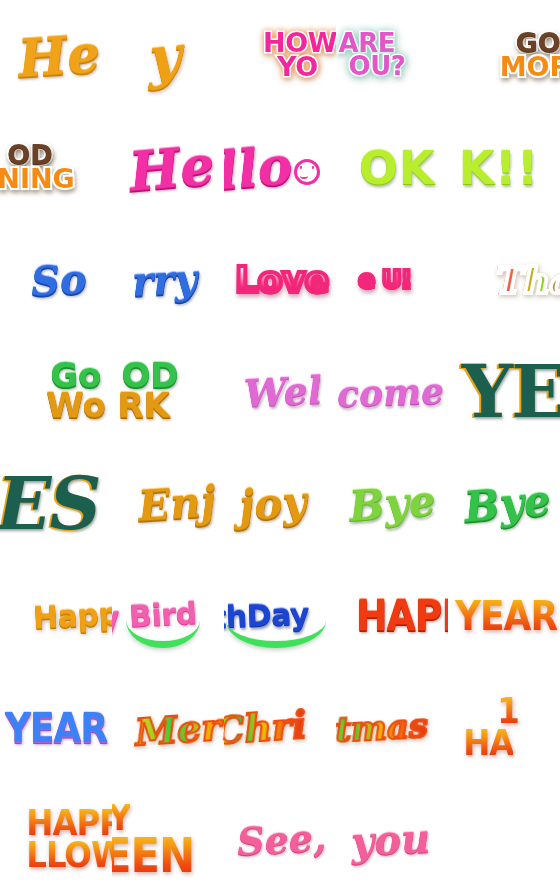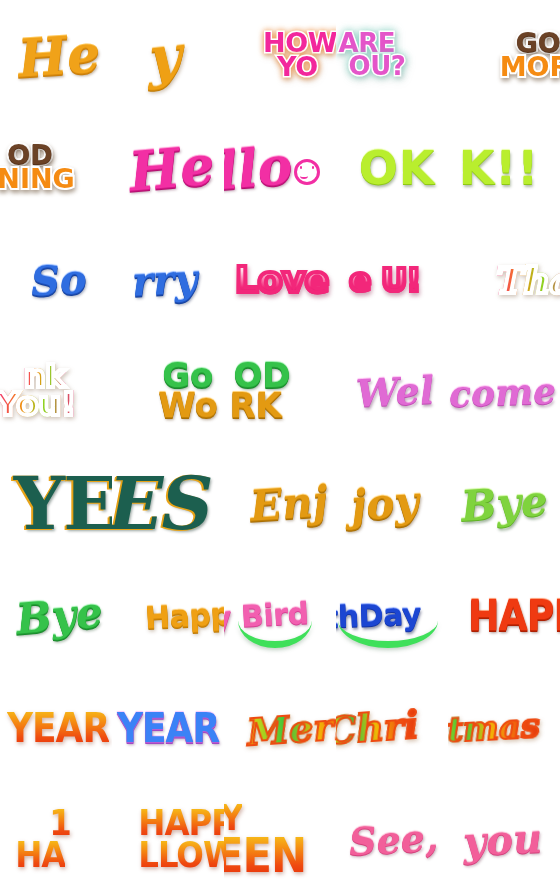--- a/index.html
+++ b/index.html
@@ -318,33 +318,27 @@
 
   <div class="cell">
     <div class="art script tube-blue" style="font-size:40px;transform:rotate(-3deg);margin-left:-6px;">rry</div>
   </div>
 
   <div class="cell">
     <div class="art blocky grad-love" style="font-size:36px;margin-left:4px;text-align:right;">Love</div>
   </div>
 
   <div class="cell">
-    <div class="art blocky grad-love" style="font-size:32px;margin-left:-14px;text-align:right;">e U!</div>
+    <div class="art blocky grad-love" style="font-size:24px;margin-left:-14px;text-align:right;">e U!</div>
   </div>
 
   <div class="cell">
     <div class="art script grad-rainbow off-r2" style="font-size:36px;">Tha</div>
   </div>
 
-  <div class="cell">
-    <div class="art stack off-l" style="margin-top:-2px;">
-      <span class="round grad-rainbow" style="font-size:30px;margin-left:28px;">nk</span>
-      <span class="round grad-rainbow" style="font-size:32px;">You!</span>
-    </div>
-  </div>
 
   <div class="cell">
     <div class="art stack off-r" style="margin-top:-2px;">
       <span class="round tube-green" style="font-size:34px;margin-left:4px;">Go</span>
       <span class="round tube-gold" style="font-size:34px;">Wo</span>
     </div>
   </div>
 
   <div class="cell">
     <div class="art stack off-l" style="margin-top:-2px;">

